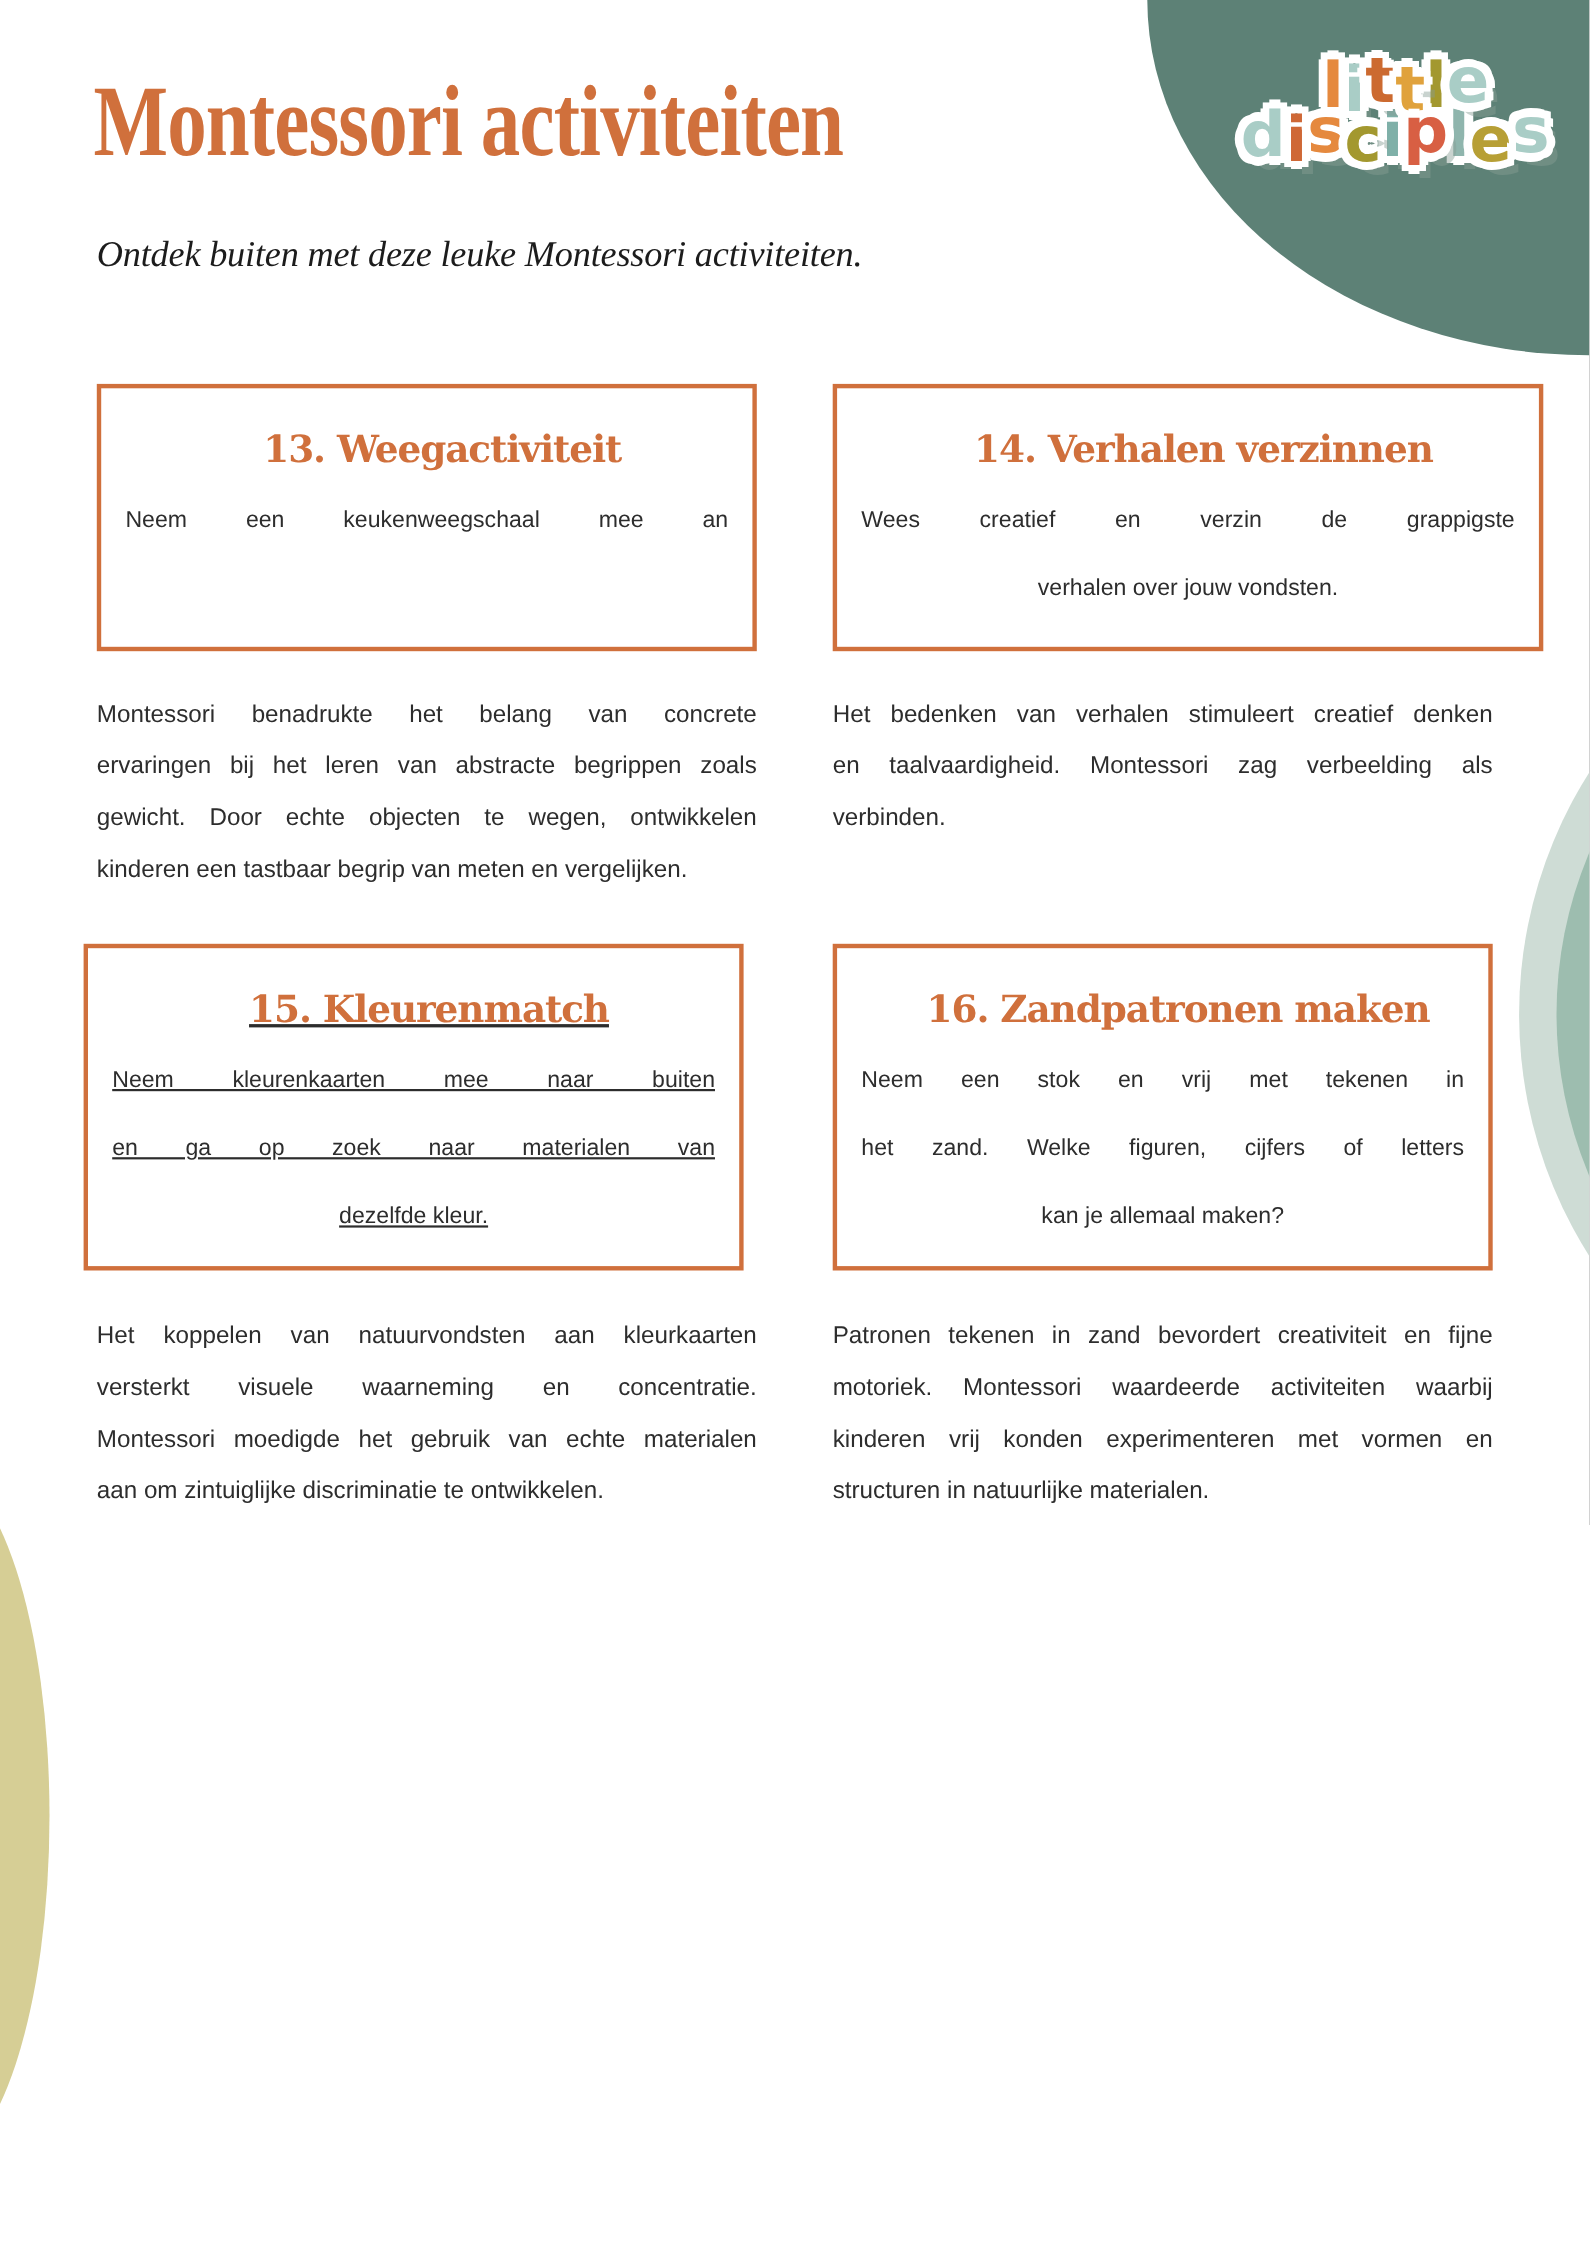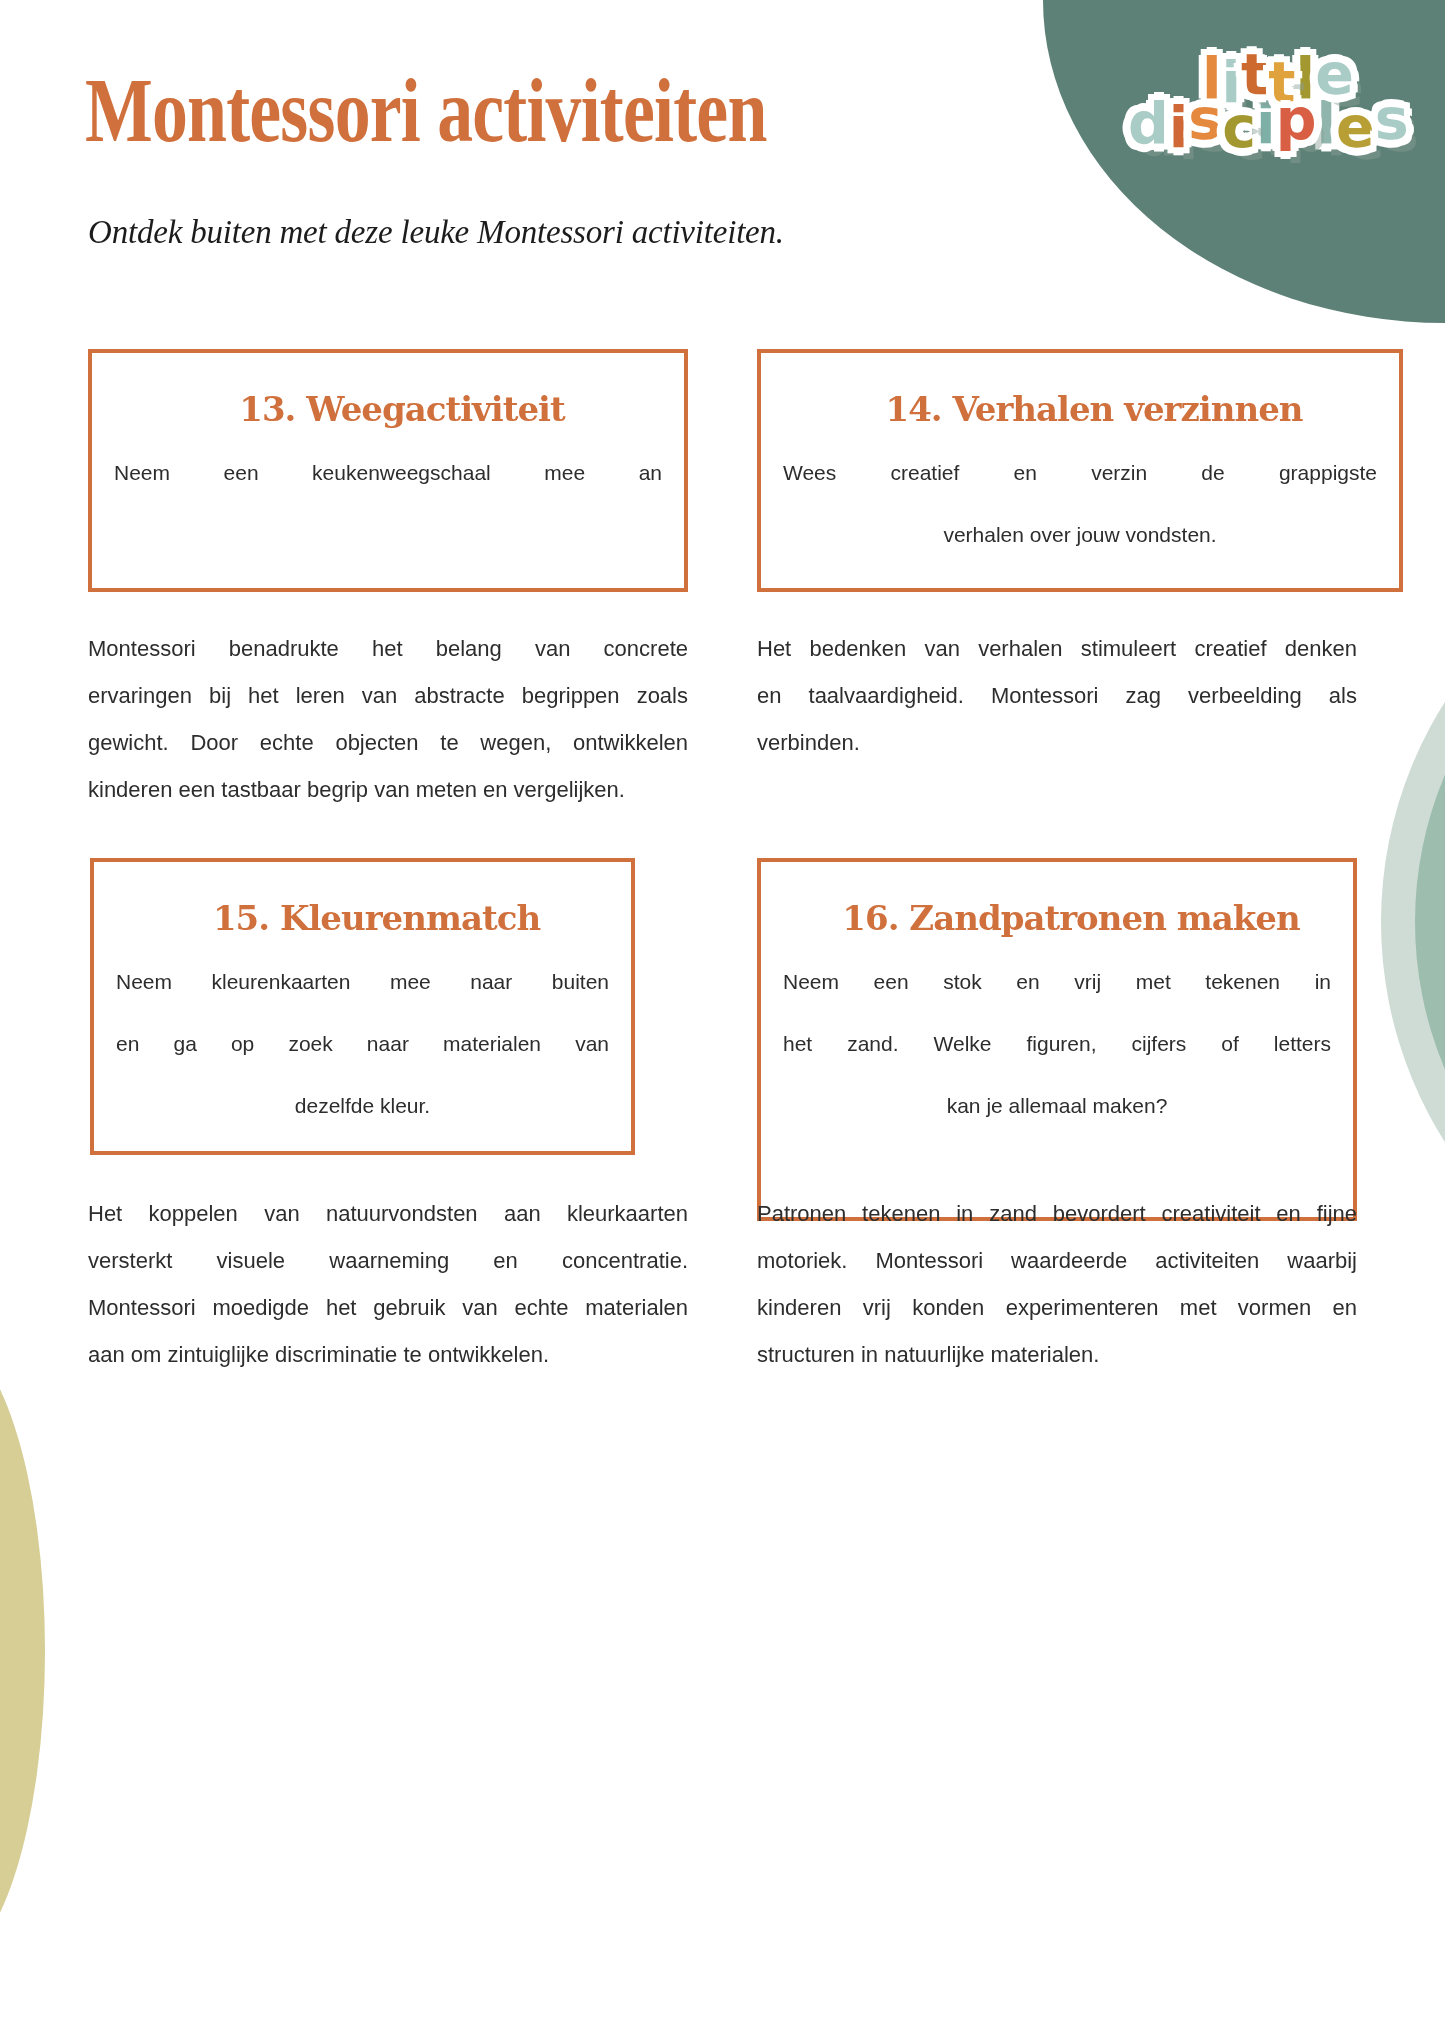--- a/index.html
+++ b/index.html
@@ -52,22 +52,22 @@
   .logo span:nth-child(2n){transform:translateY(4px);}
   .logo span:nth-child(3n){transform:translateY(-4px);}
 
   
   .card{
     position:absolute; z-index:2; box-sizing:border-box;
     border:4px solid var(--card-border); background:#fff;
   }
   .card0{left:88px;  top:349px; width:600px; height:243px;}
   .card1{left:757px; top:349px; width:646px; height:243px;}
-  .card2{left:90px;  top:858px; width:545px; height:297px;}
-  .card3{left:757px; top:858px; width:600px; height:363px;}
+  .card2{left:76px;  top:858px; width:600px; height:297px;text-decoration:underline;}
+  .card3{left:757px; top:858px; width:600px; height:297px;}
   .card h2{
     margin:34px 0 10px 0; text-align:center;
     font-family:"DejaVu Serif", serif; font-weight:bold;
     font-size:34px; line-height:45px; letter-spacing:-1px;
     color:var(--accent);
     padding-left:28px;
   }
   .card-body{padding:0 22px; font-size:21px; color:var(--text);}
   .card-body .tline{line-height:62px; text-align:justify; text-align-last:justify;}
   .card-body .tlast{text-align-last:center;}

